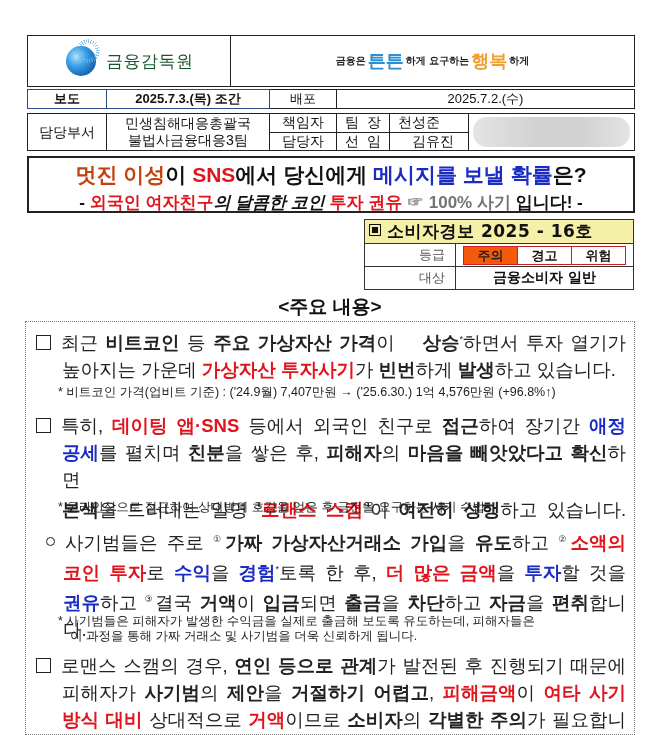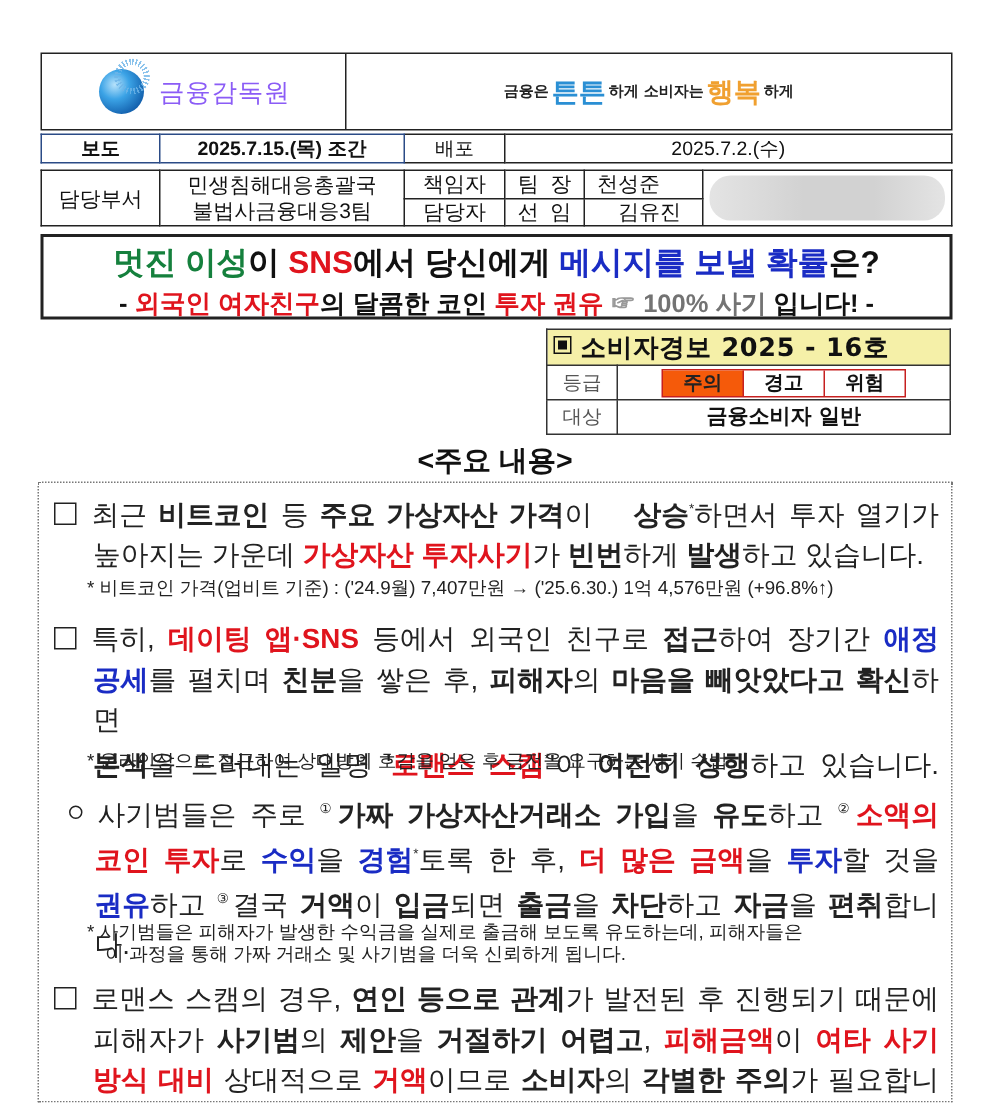--- a/index.html
+++ b/index.html
@@ -6,21 +6,21 @@
   body { width:660px; height:735px; position:relative; overflow:hidden;
          font-family:"DejaVu Sans","Liberation Sans",sans-serif; color:#111; }
   .abs { position:absolute; }
   
   .hdr { left:27px; top:35px; width:608px; height:52px; border:1.5px solid #222; box-sizing:border-box; display:flex; }
   .hdr-logo { width:203px; border-right:1.5px solid #222; display:flex; align-items:center; padding-left:38px; box-sizing:border-box; }
   .logo-ball { width:30px; height:30px; border-radius:50%; background:radial-gradient(circle at 35% 35%, #b7e2fb 0%, #3ba3e6 35%, #0f5aa8 80%, #0a3f7c 100%); position:relative; margin-right:10px; }
   .logo-rays { position:absolute; left:10px; top:-7px; width:24px; height:24px; border-radius:50%;
                background:repeating-conic-gradient(from 0deg, #6fb5e8 0deg 6deg, transparent 6deg 14deg);
                -webkit-mask:radial-gradient(circle, transparent 45%, #000 46%); mask:radial-gradient(circle, transparent 45%, #000 46%); opacity:.8; }
-  .logo-text { font-size:17px; color:#8b5cf6; letter-spacing:0.5px; }
+  .logo-text { font-size:17px; color:#14532d; letter-spacing:0.5px; }
   .hdr-title { width:200px; border-right:1.5px solid #222; display:flex; align-items:center; justify-content:center;
                font-size:30px; font-weight:bold; letter-spacing:14px; padding-left:12px; box-sizing:border-box; color:#111; }
   .hdr-slogan { flex:1; display:flex; align-items:center; justify-content:center; font-size:10px; font-weight:bold; color:#222; }
   .slogan-b { color:#2a8fd4; font-size:18px; font-weight:bold; margin:0 2px; }
   .slogan-o { color:#f0a030; font-size:18px; font-weight:bold; margin:0 2px; }
   
   table.info { border-collapse:collapse; font-family:"Liberation Sans",sans-serif; }
   .row1 { left:27px; top:89px; width:608px; height:20px; }
   .row1 td { border:1.5px solid #222; font-size:13px; text-align:center; padding:0; height:17px; }
   .row1 .lab { font-weight:bold; border-color:#2b4b86; }
@@ -29,21 +29,21 @@
   .blur { background:linear-gradient(90deg,#e4e4e4,#d2d2d2 40%, #d2d2d2 70%, #e4e4e4); border-radius:14px; }
   
   .headline { left:27px; top:156px; width:608px; height:57px; border:2px solid #222; box-sizing:border-box; text-align:center; font-family:"Liberation Sans",sans-serif; }
   .hl1 { font-size:21px; font-weight:bold; margin-top:3px; letter-spacing:0px; }
   .hl2 { font-size:17px; font-weight:bold; margin-top:2px; }
   
   .alert { left:364px; top:219px; width:270px; }
   .alert table { border-collapse:collapse; width:100%; }
   .alert td { border:1px solid #333; text-align:center; padding:0; }
   .alert .title { background:#f5f0a8; font-weight:bold; font-size:17px; text-align:left; padding-left:4px; height:23px; letter-spacing:0.5px;margin-left:44px; }
-  .alert .key { font-size:13px; color:#555; width:46px; height:22px; font-family:"DejaVu Serif",serif; }
+  .alert .key { font-size:13px; color:#555; width:46px; height:22px; font-family:"DejaVu Serif",serif;padding-left:44px; }
   .lvl { display:inline-flex; border:1.5px solid #c62020; margin:1px 0; }
   .lvl span { display:inline-block; width:53px; font-size:13px; font-weight:bold; height:17px; line-height:17px; border-right:1px solid #c62020; }
   .lvl span:last-child { border-right:none; }
   .lvl .on { background:#f55a0a; color:#222; }
   .square { display:inline-block; width:10px; height:10px; border:1.5px solid #111; margin-right:6px; vertical-align:1px; position:relative; }
   .square::after { content:""; position:absolute; left:2px; top:2px; width:6px; height:6px; background:#111; }
   
   .main-title { left:0; top:294px; width:660px; text-align:center; font-size:19px; font-weight:bold; font-family:"Liberation Sans",sans-serif; }
   .content { left:25px; top:321px; width:610px; height:414px; border:1px dotted #777; box-sizing:border-box; font-family:"Liberation Sans",sans-serif; }
   .para { position:absolute; left:10px; right:8px; font-size:18.5px; line-height:27px; color:#222; }
@@ -60,31 +60,31 @@
 <div class="abs hdr">
   <div class="hdr-logo">
     <div class="logo-ball">
         <div class="logo-rays"></div>
       </div>
     <span class="logo-text">금융감독원</span>
   </div>
   <div class="hdr-slogan">
     <span>금융은</span>
     <span class="slogan-b">튼튼</span>
-    <span>하게 소비자는</span>
+    <span>하게 요구하는</span>
     <span class="slogan-o">행복</span>
     <span>하게</span>
   </div>
 </div>
 
 <table class="abs info row1">
   <tbody>
       <tr>
     <td class="lab" style="width:78px">보도</td>
-    <td class="lab" style="width:162px">2025.7.15.(목) 조간</td>
+    <td class="lab" style="width:162px">2025.7.3.(목) 조간</td>
     <td style="width:66px;font-weight:normal">배포</td>
     <td style="font-weight:normal">2025.7.2.(수)</td>
   </tr>
 </tbody>
   </table>
 
 <table class="abs info row2">
   <tbody>
       <tr>
     <td rowspan="2" style="width:78px">담당부서</td>
@@ -101,22 +101,22 @@
   </tr>
   <tr>
     <td>담당자</td>
     <td style="white-space:pre">선  임</td>
     <td style="text-align:center;padding-left:8px;border-left:none">김유진</td>
   </tr>
 </tbody>
   </table>
 
 <div class="abs headline">
-  <div class="hl1" id="hl1"><span style="color: #15803d;">멋진 이성</span><span style="color: rgb(17, 17, 17);">이 </span><span style="color: rgb(224, 20, 29);">SNS</span><span style="color: rgb(17, 17, 17);">에서 당신에게 </span><span style="color: rgb(26, 44, 196);">메시지를 보낼 확률</span><span style="color: rgb(17, 17, 17);">은?</span></div>
-  <div class="hl2" id="hl2"><span style="color: rgb(17, 17, 17);">- </span><span style="color: rgb(224, 20, 29);">외국인 여자친구</span><span style="color: rgb(17, 17, 17);">의 달콤한 코인 </span><span style="color: rgb(224, 20, 29);">투자 권유</span><span style="color: rgb(153, 153, 153);"> ☞ </span><span style="color: #737373;">100% 사기</span><span style="color: rgb(17, 17, 17);"> 입니다! -</span></div>
+  <div class="hl1" id="hl1"><span style="color: #c2410c;">멋진 이성</span><span style="color: rgb(17, 17, 17);">이 </span><span style="color: rgb(224, 20, 29);">SNS</span><span style="color: rgb(17, 17, 17);">에서 당신에게 </span><span style="color: rgb(26, 44, 196);">메시지를 보낼 확률</span><span style="color: rgb(17, 17, 17);">은?</span></div>
+  <div class="hl2" id="hl2"><span style="color: rgb(17, 17, 17);">- </span><span style="color: rgb(224, 20, 29);">외국인 여자친구</span><span style="color: rgb(17, 17, 17); font-style: italic;">의 달콤한 코인 </span><span style="color: rgb(224, 20, 29);">투자 권유</span><span style="color: rgb(153, 153, 153);"> ☞ </span><span style="color: #737373;">100% 사기</span><span style="color: rgb(17, 17, 17);"> 입니다! -</span></div>
 </div>
 
 <div class="abs alert">
   <table>
     <tbody>
         <tr>
           <td colspan="2" class="title"><span class="square"></span><span>소비자경보 2025 - 16호</span></td>
         </tr>
     <tr>
       <td class="key">등급</td>

